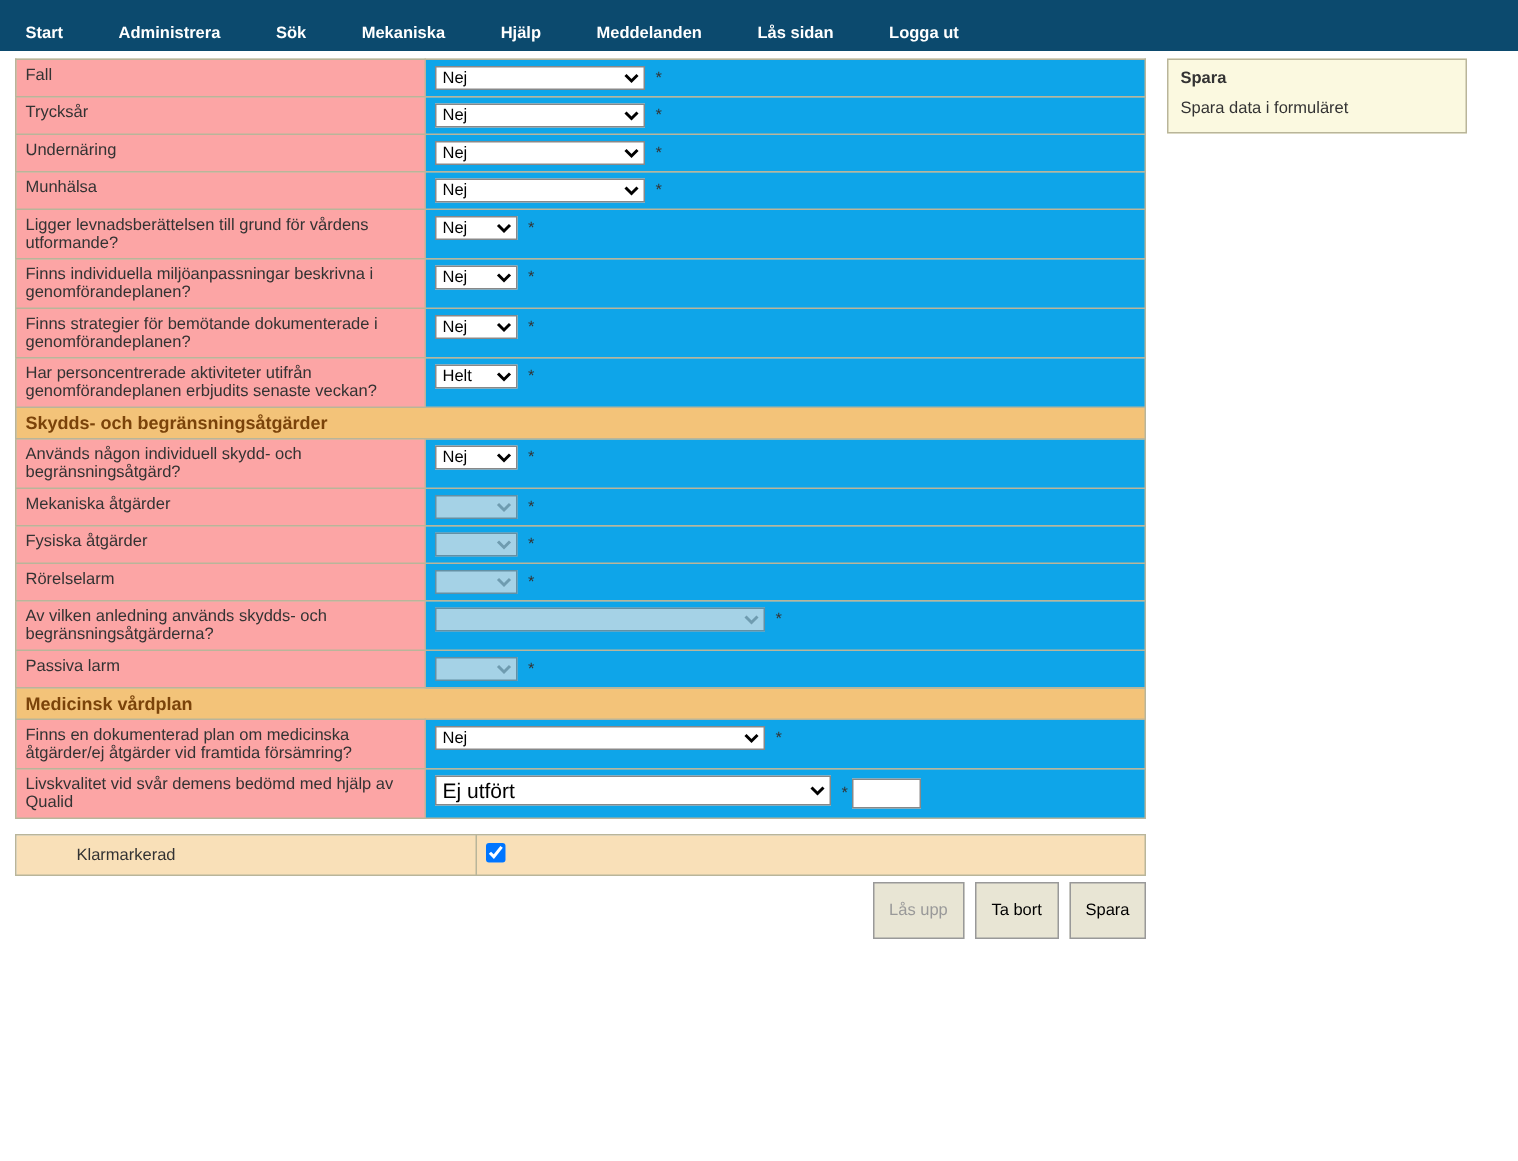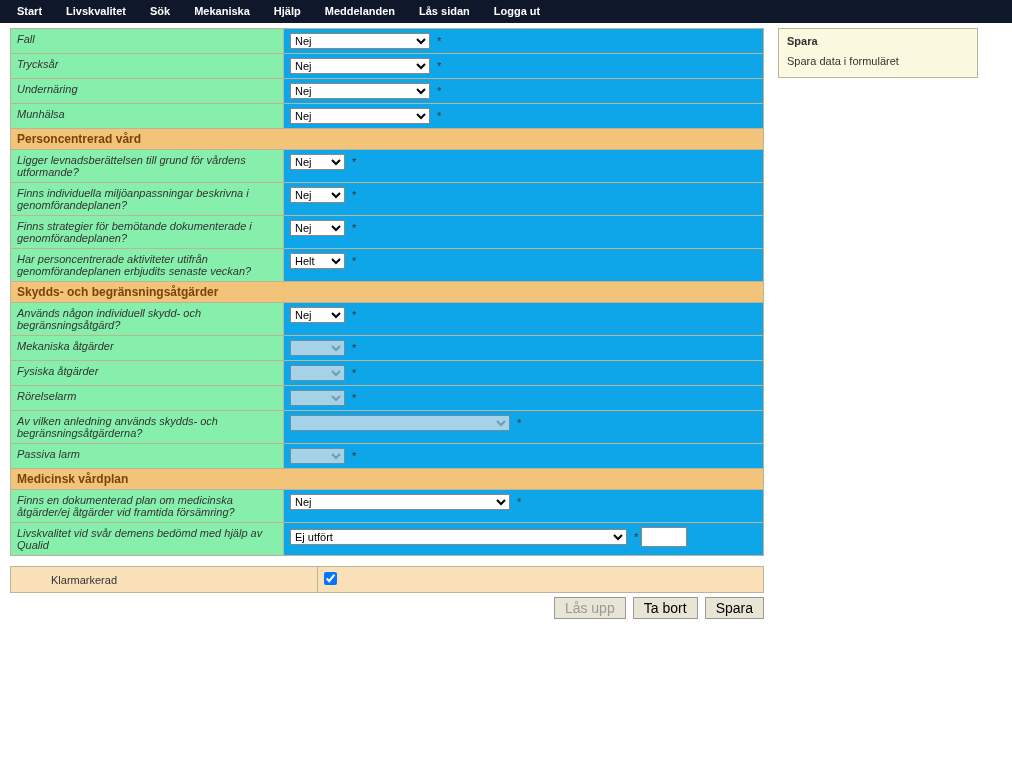--- a/index.html
+++ b/index.html
@@ -5,25 +5,26 @@
   body {
     margin: 0;
     padding: 0;
     font-family: Verdana, Arial, sans-serif;
     font-size: 11px;
     background: #ffffff;
     color: #333;
     width: 1012px;
   }
   .menubar {
-    background: #0f172a;
+    background: #0c4a6e;
     color: #ffffff;
     display: flex;
-    padding: 3px 5px 4px 5px;
+    padding: 14px 5px 4px 5px;
     font-weight: bold;
+    gap: 13px;
   }
   .menubar .menu-item {
     padding: 2px 12px;
     cursor: pointer;
   }
   .layout {
     display: flex;
     align-items: flex-start;
   }
   .main-col {
@@ -40,23 +41,22 @@
     margin: 0 0 0 10px;
     background: #d9d6c1;
   }
   table.form-table td {
     border: 1px solid #b9b59a;
     padding: 4px 6px;
     vertical-align: top;
   }
   td.label-cell {
     width: 260px;
-    background: #86efac;
+    background: #fca5a5;
     color: #333;
-    font-style: italic;
   }
   td.field-cell {
     background: #0ea5e9;
   }
   tr.section-header td {
     background: #f3c379;
     color: #7a430a;
     font-weight: bold;
     font-size: 12px;
     padding: 3px 6px;
@@ -76,23 +76,23 @@
     border: 1px solid #888;
   }
   select.select-med {
     width: 220px;
     font-family: Verdana, Arial, sans-serif;
     font-size: 11px;
     background: #ffffff;
     border: 1px solid #888;
   }
   select.select-long {
-    width: 337px;
-    font-family: Verdana, Arial, sans-serif;
-    font-size: 11px;
+    width: 264px;
+    font-family: Verdana, Arial, sans-serif;
+    font-size: 14px;
     background: #ffffff;
     border: 1px solid #888;
   }
   select.disabled {
     background: #e6e6e6;
     color: #999;
   }
   .asterisk {
     margin-left: 4px;
     font-weight: normal;
@@ -116,22 +116,22 @@
   tr.klar-row td {
     background: #f9e0b8;
   }
   .button-row {
     width: 754px;
     margin: 4px 0 0 10px;
     text-align: right;
   }
   .button-row button {
     font-family: Verdana, Arial, sans-serif;
-    font-size: 14px;
-    padding: 2px 10px;
+    font-size: 11px;
+    padding: 12px 10px;
     margin-left: 4px;
     background: #e8e5d4;
     border: 1px solid #999;
     cursor: pointer;
   }
   .button-row button:disabled {
     color: #999;
     cursor: default;
   }
   .help-box {
@@ -147,21 +147,21 @@
   }
   input[type="checkbox"] {
     margin: 0;
   }
 </style>
 </head>
 <body>
 
 <div class="menubar">
   <div class="menu-item">Start</div>
-  <div class="menu-item">Livskvalitet</div>
+  <div class="menu-item">Administrera</div>
   <div class="menu-item">Sök</div>
   <div class="menu-item">Mekaniska</div>
   <div class="menu-item">Hjälp</div>
   <div class="menu-item">Meddelanden</div>
   <div class="menu-item">Lås sidan</div>
   <div class="menu-item">Logga ut</div>
 </div>
 
 <div class="layout">
   <div class="main-col">
@@ -191,23 +191,20 @@
         </td>
       </tr>
       <tr>
         <td class="label-cell">Munhälsa</td>
         <td class="field-cell">
           <select class="select-wide"><option>Nej</option></select>
           <span class="asterisk">*</span>
         </td>
       </tr>
 
-      <tr class="section-header">
-            <td colspan="2">Personcentrerad vård</td>
-          </tr>
       <tr>
         <td class="label-cell">Ligger levnadsberättelsen till grund för vårdens utformande?</td>
         <td class="field-cell">
           <select class="select-narrow"><option>Nej</option></select>
           <span class="asterisk">*</span>
         </td>
       </tr>
       <tr>
         <td class="label-cell">Finns individuella miljöanpassningar beskrivna i genomförandeplanen?</td>
         <td class="field-cell">

